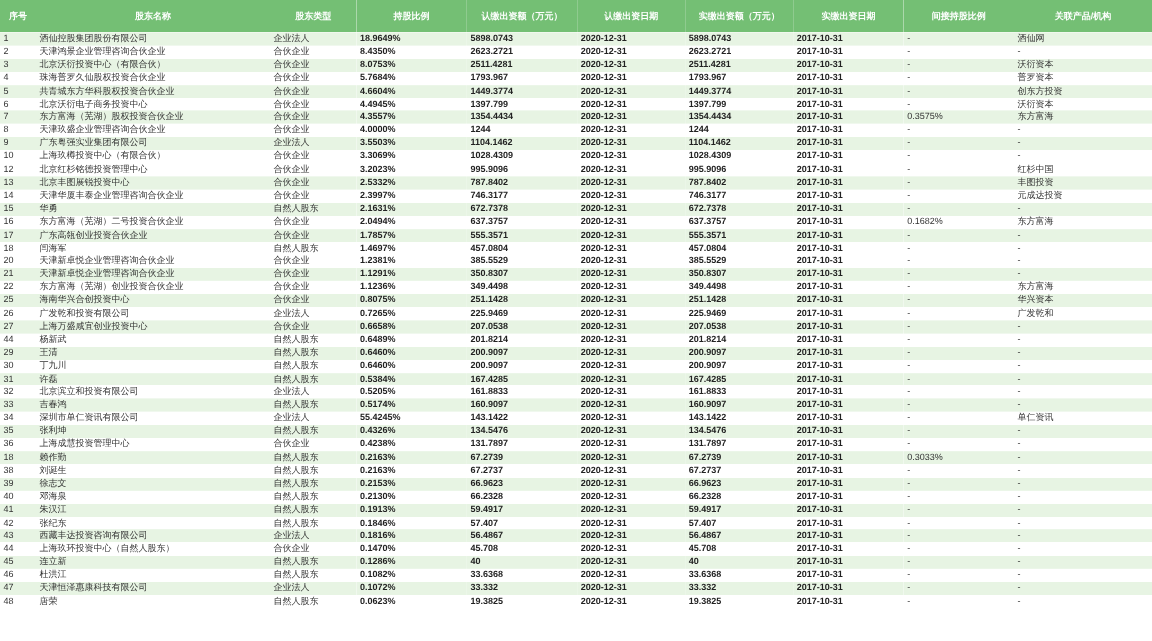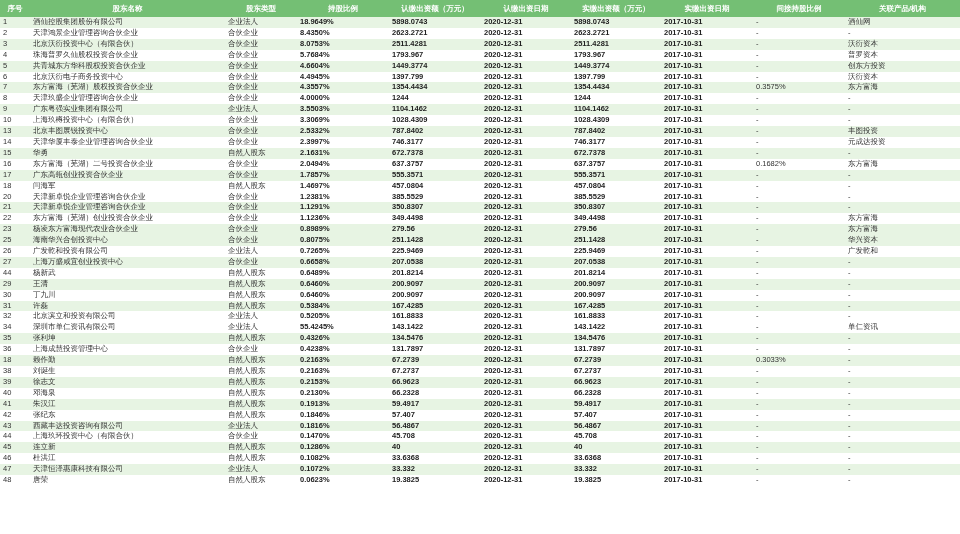--- a/index.html
+++ b/index.html
@@ -10,21 +10,21 @@
   table{
     border-collapse:collapse;table-layout:fixed;width:960px;
     font-size:7.5px;
   }
   col.c0{width:30px;}  col.c1{width:195px;} col.c2{width:72px;}
   col.c3{width:92px;}  col.c4{width:92px;}  col.c5{width:90px;}
   col.c6{width:90px;}  col.c7{width:92px;}  col.c8{width:92px;}
   col.c9{width:115px;}
   th{
     background:var(--header-bg,#74bf74);color:var(--header-text,#ffffff);
-    font-weight:700;height:17px;line-height:11px;padding:0 2px;
+    font-weight:700;height:27px;line-height:11px;padding:0 2px;
     text-align:center;white-space:nowrap;overflow:hidden;font-size:7.5px;
   }
   td{
     height:10.9px;line-height:10.9px;padding:0 3px;
     white-space:nowrap;overflow:hidden;color:#333;text-align:left;
   }
   tr.odd{background:var(--stripe-bg,#e7f4e3);}
   tr.even{background:#ffffff;}
   td.c3,td.c4,td.c5,td.c6,td.c7{font-weight:700;color:#222;}
   td.c8,td.c9{color:#333;}
@@ -174,20 +174,32 @@
           <td class="c1">上海玖樽投资中心（有限合伙）</td>
           <td class="c2">合伙企业</td>
           <td class="c3">3.3069%</td>
           <td class="c4">1028.4309</td>
           <td class="c5">2020-12-31</td>
           <td class="c6">1028.4309</td>
           <td class="c7">2017-10-31</td>
           <td class="c8">-</td>
           <td class="c9">-</td>
         </tr>
+        <tr class="even">
+          <td class="c0">12</td>
+          <td class="c1">北京红杉铭德投资管理中心</td>
+          <td class="c2">合伙企业</td>
+          <td class="c3">3.2023%</td>
+          <td class="c4">995.9096</td>
+          <td class="c5">2020-12-31</td>
+          <td class="c6">995.9096</td>
+          <td class="c7">2017-10-31</td>
+          <td class="c8">-</td>
+          <td class="c9">红杉中国</td>
+        </tr>
         <tr class="odd">
           <td class="c0">13</td>
           <td class="c1">北京丰图展锐投资中心</td>
           <td class="c2">合伙企业</td>
           <td class="c3">2.5332%</td>
           <td class="c4">787.8402</td>
           <td class="c5">2020-12-31</td>
           <td class="c6">787.8402</td>
           <td class="c7">2017-10-31</td>
           <td class="c8">-</td>
@@ -283,32 +295,20 @@
           <td class="c2">合伙企业</td>
           <td class="c3">1.1236%</td>
           <td class="c4">349.4498</td>
           <td class="c5">2020-12-31</td>
           <td class="c6">349.4498</td>
           <td class="c7">2017-10-31</td>
           <td class="c8">-</td>
           <td class="c9">东方富海</td>
         </tr>
         <tr class="odd">
-          <td class="c0">23</td>
-          <td class="c1">杨凌东方富海现代农业合伙企业</td>
-          <td class="c2">合伙企业</td>
-          <td class="c3">0.8989%</td>
-          <td class="c4">279.56</td>
-          <td class="c5">2020-12-31</td>
-          <td class="c6">279.56</td>
-          <td class="c7">2017-10-31</td>
-          <td class="c8">-</td>
-          <td class="c9">东方富海</td>
-        </tr>
-        <tr class="odd">
           <td class="c0">25</td>
           <td class="c1">海南华兴合创投资中心</td>
           <td class="c2">合伙企业</td>
           <td class="c3">0.8075%</td>
           <td class="c4">251.1428</td>
           <td class="c5">2020-12-31</td>
           <td class="c6">251.1428</td>
           <td class="c7">2017-10-31</td>
           <td class="c8">-</td>
           <td class="c9">华兴资本</td>
@@ -390,20 +390,32 @@
           <td class="c1">北京滨立和投资有限公司</td>
           <td class="c2">企业法人</td>
           <td class="c3">0.5205%</td>
           <td class="c4">161.8833</td>
           <td class="c5">2020-12-31</td>
           <td class="c6">161.8833</td>
           <td class="c7">2017-10-31</td>
           <td class="c8">-</td>
           <td class="c9">-</td>
         </tr>
+        <tr class="odd">
+          <td class="c0">33</td>
+          <td class="c1">吉春鸿</td>
+          <td class="c2">自然人股东</td>
+          <td class="c3">0.5174%</td>
+          <td class="c4">160.9097</td>
+          <td class="c5">2020-12-31</td>
+          <td class="c6">160.9097</td>
+          <td class="c7">2017-10-31</td>
+          <td class="c8">-</td>
+          <td class="c9">-</td>
+        </tr>
         <tr class="even">
           <td class="c0">34</td>
           <td class="c1">深圳市单仁资讯有限公司</td>
           <td class="c2">企业法人</td>
           <td class="c3">55.4245%</td>
           <td class="c4">143.1422</td>
           <td class="c5">2020-12-31</td>
           <td class="c6">143.1422</td>
           <td class="c7">2017-10-31</td>
           <td class="c8">-</td>
@@ -512,21 +524,21 @@
           <td class="c3">0.1816%</td>
           <td class="c4">56.4867</td>
           <td class="c5">2020-12-31</td>
           <td class="c6">56.4867</td>
           <td class="c7">2017-10-31</td>
           <td class="c8">-</td>
           <td class="c9">-</td>
         </tr>
         <tr class="even">
           <td class="c0">44</td>
-          <td class="c1">上海玖环投资中心（有限合伙）</td>
+          <td class="c1">上海玖环投资中心（自然人股东）</td>
           <td class="c2">合伙企业</td>
           <td class="c3">0.1470%</td>
           <td class="c4">45.708</td>
           <td class="c5">2020-12-31</td>
           <td class="c6">45.708</td>
           <td class="c7">2017-10-31</td>
           <td class="c8">-</td>
           <td class="c9">-</td>
         </tr>
         <tr class="odd">

